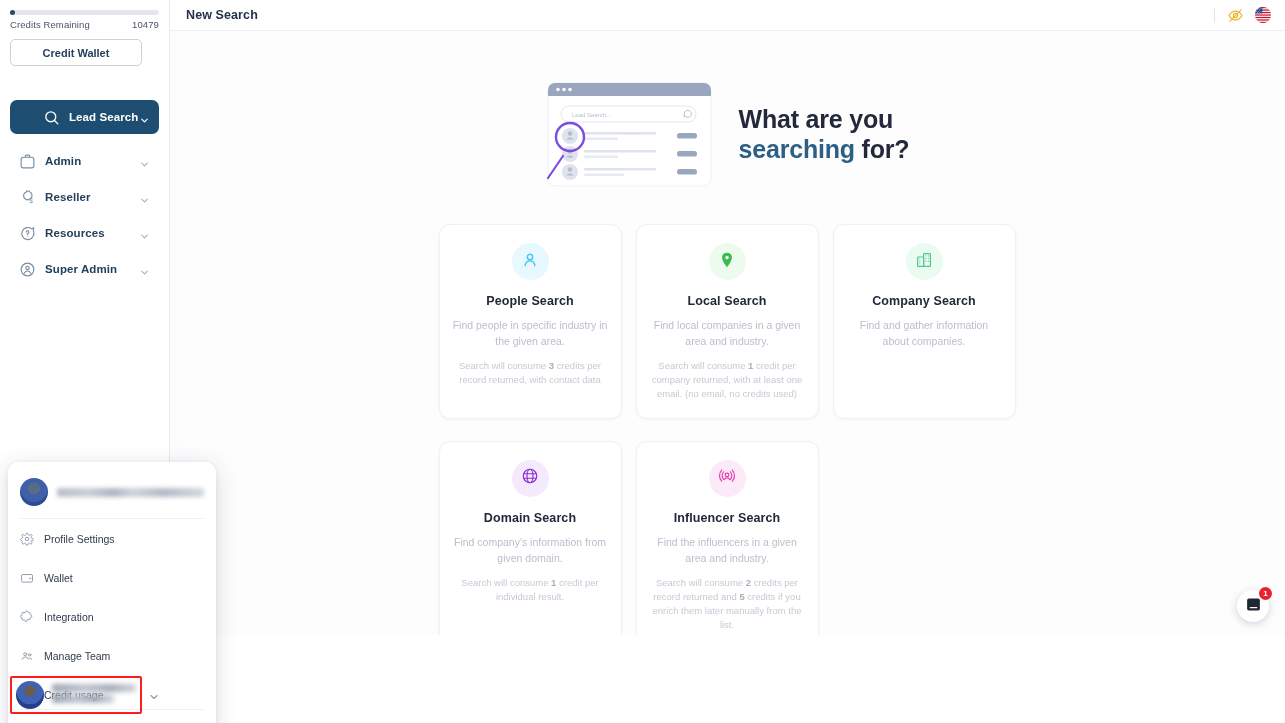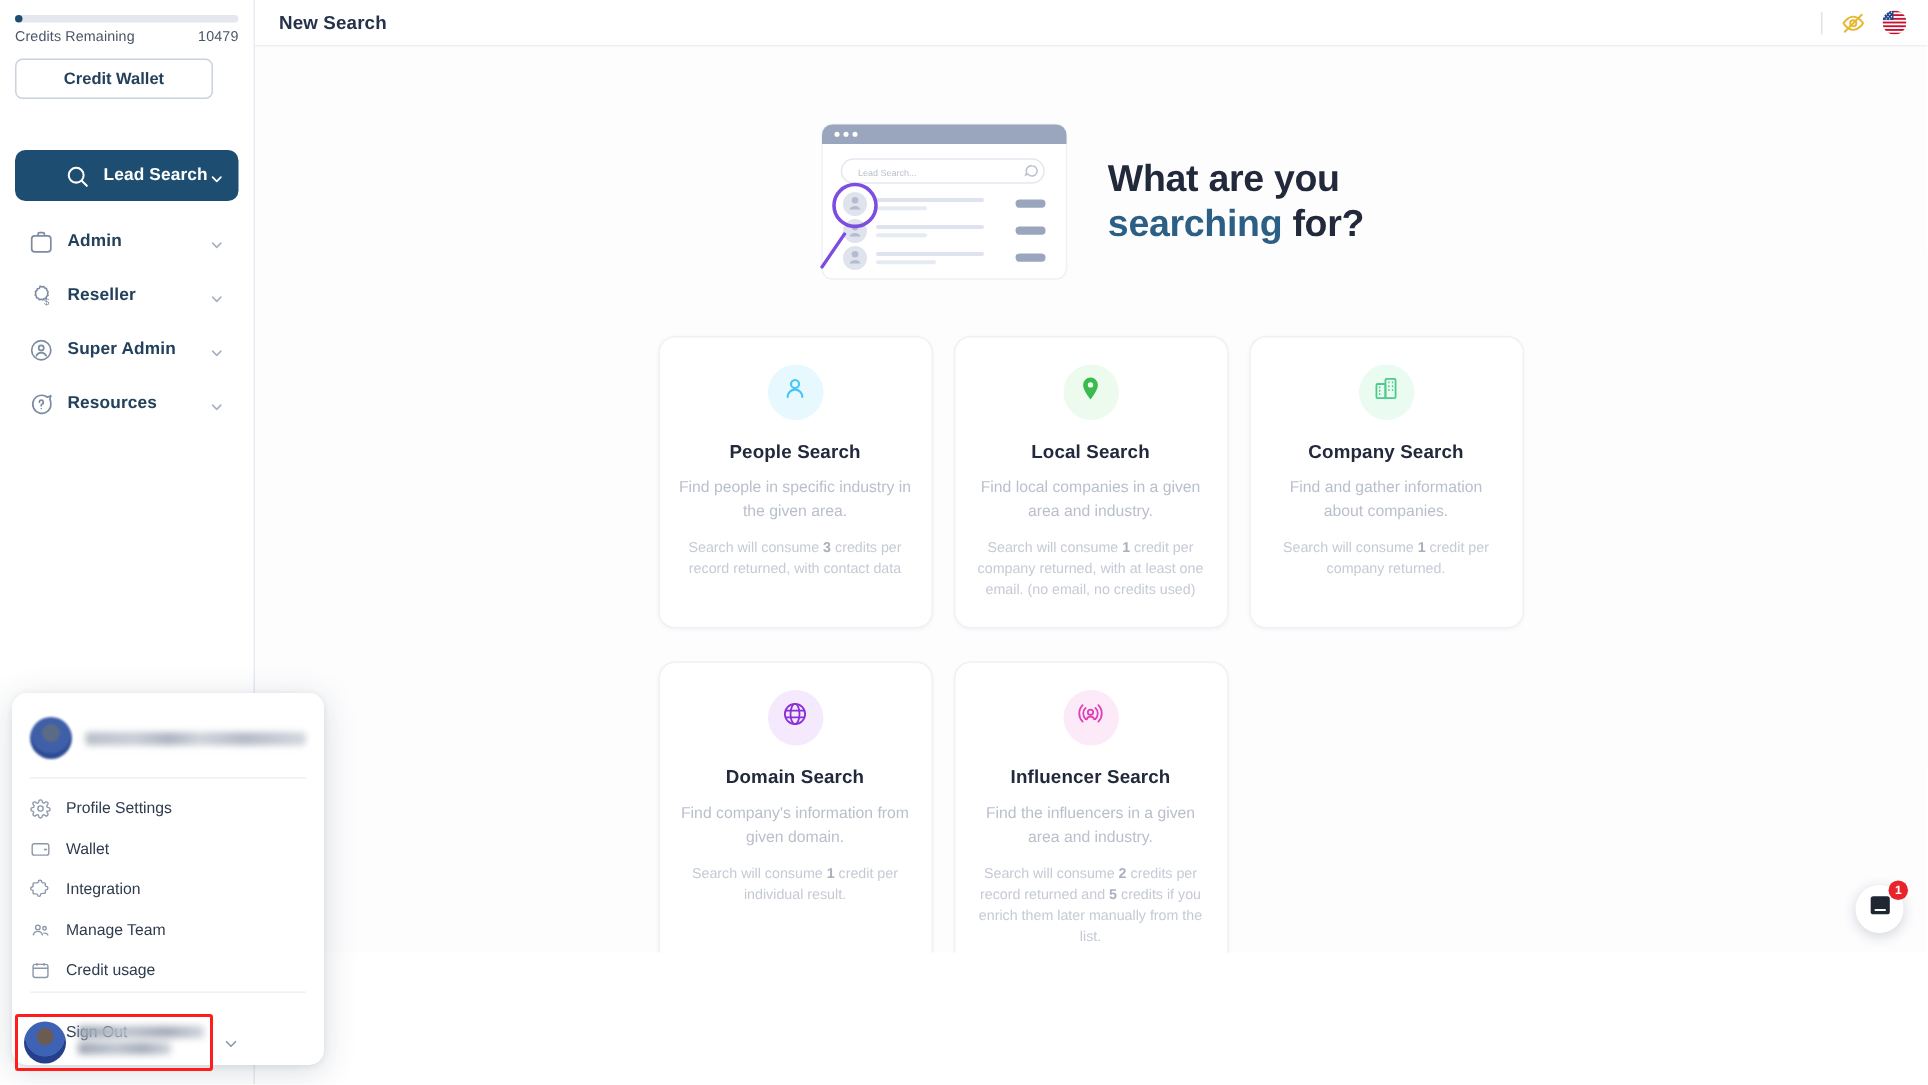--- a/index.html
+++ b/index.html
@@ -85,21 +85,21 @@
     background: linear-gradient(90deg,#b9bfc9 0%, #c9ced7 22%, #aeb5c1 38%, #cfd4dc 52%, #b4bac6 72%, #d3d8e0 100%);
     border-radius: 2px; filter: blur(2.2px);
     font-size: 0; color: transparent;
   }
   .pm-div { height: 1px; background: #edf0f4; margin: 0 12px; }
   .pm-list { padding: 9px 0 4px 0; }
   .pm-item {
     display: flex; align-items: center;
     height: 21px; padding: 0 12px; cursor: pointer; margin-bottom: 0;
   }
-  .pm-item + .pm-item { margin-top: 6px; }
+  .pm-item + .pm-item { margin-top: 18px; }
   .pm-item .ico { width: 14px; height: 14px; flex: 0 0 14px; }
   .pm-item .lbl { margin-left: 10px; font-size: 10.5px; color: #2f3b4e; }
   .pm-signout { margin-top: 6px; }
   .pm-signout .lbl { color: #2f3b4e; }
 
   .profile-bar {
     position: absolute; left: 0; bottom: 6px; width: 170px;
     display: flex; align-items: center; padding: 0 10px; height: 44px;
     cursor: pointer; z-index: 45;
   }
@@ -257,43 +257,43 @@
         <span class="lbl">Reseller</span>
         <span class="chev">
           <svg viewBox="0 0 24 24" fill="none" stroke="#8b98ab" stroke-width="2.4" stroke-linecap="round" stroke-linejoin="round">
               <polyline points="6 9 12 15 18 9"></polyline>
             </svg>
         </span>
       </div>
 
       <div class="nav-item">
         <span class="ico">
+          <svg viewBox="0 0 24 24" fill="none" stroke="#7c8ba1" stroke-width="1.6" stroke-linecap="round" stroke-linejoin="round">
+              <path d="M21 12a8.5 8.5 0 1 1-3.2-6.6L21 4l-.9 3.3A8.4 8.4 0 0 1 21 12z"></path>
+              <path d="M10.2 10a1.9 1.9 0 1 1 2.6 1.8c-.5.2-.8.7-.8 1.2v.4"></path>
+              <circle cx="12" cy="16" r=".7" fill="#7c8ba1" stroke="none"></circle>
+            </svg>
+        </span>
+        <span class="lbl">Resources</span>
+        <span class="chev">
+          <svg viewBox="0 0 24 24" fill="none" stroke="#8b98ab" stroke-width="2.4" stroke-linecap="round" stroke-linejoin="round">
+              <polyline points="6 9 12 15 18 9"></polyline>
+            </svg>
+        </span>
+      </div>
+
+      <div class="nav-item">
+        <span class="ico">
           <svg viewBox="0 0 24 24" fill="none" stroke="#7c8ba1" stroke-width="1.6">
               <circle cx="12" cy="12" r="9"></circle>
               <circle cx="12" cy="9.8" r="2.4"></circle>
               <path d="M7.4 17.2a5 5 0 0 1 9.2 0" stroke-linecap="round"></path>
             </svg>
         </span>
         <span class="lbl">Super Admin</span>
-        <span class="chev">
-          <svg viewBox="0 0 24 24" fill="none" stroke="#8b98ab" stroke-width="2.4" stroke-linecap="round" stroke-linejoin="round">
-              <polyline points="6 9 12 15 18 9"></polyline>
-            </svg>
-        </span>
-      </div>
-
-      <div class="nav-item">
-        <span class="ico">
-          <svg viewBox="0 0 24 24" fill="none" stroke="#7c8ba1" stroke-width="1.6" stroke-linecap="round" stroke-linejoin="round">
-              <path d="M21 12a8.5 8.5 0 1 1-3.2-6.6L21 4l-.9 3.3A8.4 8.4 0 0 1 21 12z"></path>
-              <path d="M10.2 10a1.9 1.9 0 1 1 2.6 1.8c-.5.2-.8.7-.8 1.2v.4"></path>
-              <circle cx="12" cy="16" r=".7" fill="#7c8ba1" stroke="none"></circle>
-            </svg>
-        </span>
-        <span class="lbl">Resources</span>
         <span class="chev">
           <svg viewBox="0 0 24 24" fill="none" stroke="#8b98ab" stroke-width="2.4" stroke-linecap="round" stroke-linejoin="round">
               <polyline points="6 9 12 15 18 9"></polyline>
             </svg>
         </span>
       </div>
 
     </nav>
 
     <div class="profile-menu">
@@ -513,21 +513,20 @@
               <span>
                 <svg viewBox="0 0 24 24" width="18" height="18" fill="none" stroke="#4ec98a" stroke-width="1.6" stroke-linejoin="round">
                     <rect x="3.5" y="8" width="8" height="12.5" rx="1"></rect>
                     <rect x="11.5" y="3.5" width="9" height="17" rx="1"></rect>
                     <path d="M5.8 11h1.2M5.8 14h1.2M5.8 17h1.2M14 6.5h1.2M17.2 6.5h1.2M14 10h1.2M17.2 10h1.2M14 13.5h1.2M17.2 13.5h1.2"></path>
                   </svg>
               </span>
             </div>
             <div class="card-title">Company Search</div>
             <div class="card-desc">Find and gather information about companies.</div>
-            <div class="card-note"><span>Search will consume </span><b>1</b><span> credit per company returned.</span></div>
           </div>
 
         </div>
 
         <div class="card-row">
 
           <div class="card r2">
             <div class="card-ico-wrap" style="background:#f5eafd">
               <span>
                 <svg viewBox="0 0 24 24" width="18" height="18" fill="none" stroke="#8b2fd6" stroke-width="1.6">

